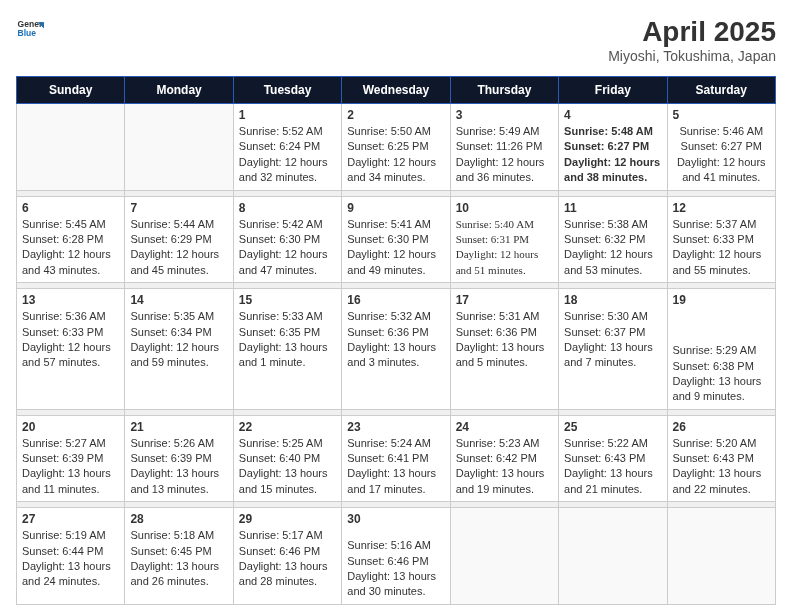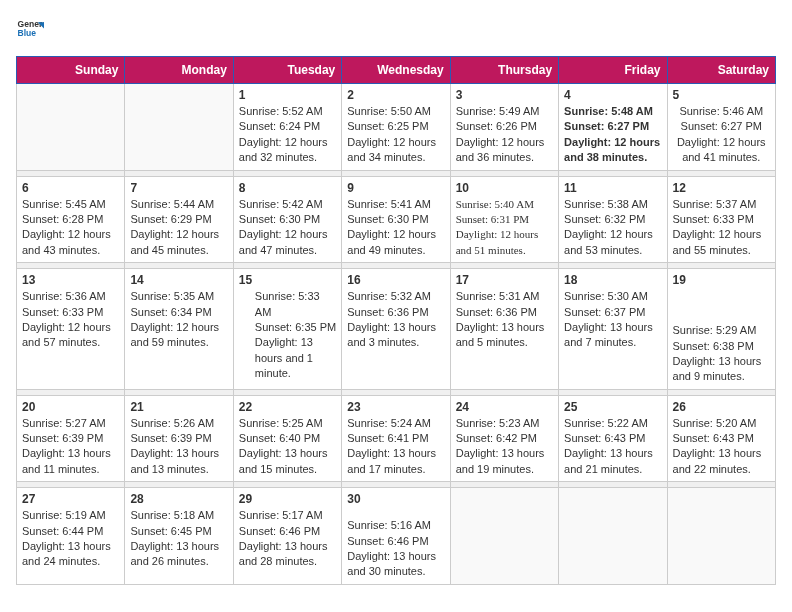--- a/index.html
+++ b/index.html
@@ -37,26 +37,26 @@
       font-size: 14px;
       color: #555;
       font-weight: normal;
     }
     .calendar {
       width: 100%;
       border-collapse: collapse;
       border: 1px solid #ccc;
     }
     .calendar th {
-      background: #be185d;
+      background: #0f172a;
       color: white;
       font-size: 12px;
       font-weight: bold;
-      text-align: right;
-      padding: 6px 6px;
+      text-align: center;
+      padding: 6px 14px;
       border: 1px solid #2a5ab4;
     }
     .calendar td {
       vertical-align: top;
       border: 1px solid #ccc;
       padding: 4px 5px;
       font-size: 10px;
       color: #333;
       background: #fff;
       width: calc(100% / 7);
@@ -87,20 +87,24 @@
 <body>
 
 <div class="header-area">
   <div class="logo">
     <svg class="logo-icon" viewBox="0 0 36 36">
       <rect x="0" y="0" width="36" height="36" fill="white"></rect>
       <text x="2" y="14" font-size="11" font-weight="bold" fill="#333" font-family="Arial">General</text>
       <text x="2" y="26" font-size="11" font-weight="bold" fill="#1a6fb5" font-family="Arial">Blue</text>
       <polygon points="28,8 36,8 36,16" fill="#1a6fb5"></polygon>
     </svg>
+  </div>
+  <div class="title-area">
+    <h1>April 2025</h1>
+    <h2>Miyoshi, Tokushima, Japan</h2>
   </div>
 </div>
 
 <table class="calendar">
   <thead>
     <tr>
       <th>Sunday</th>
       <th>Monday</th>
       <th>Tuesday</th>
       <th>Wednesday</th>
@@ -121,21 +125,21 @@
         </td>
         <td>
           <div class="day-number">2</div>
           <div class="day-info" style="white-space: pre-line;">Sunrise: 5:50 AM
 Sunset: 6:25 PM
 Daylight: 12 hours and 34 minutes.</div>
         </td>
         <td>
           <div class="day-number">3</div>
           <div class="day-info" style="white-space: pre-line;">Sunrise: 5:49 AM
-Sunset: 6:26 PM
+Sunset: 11:26 PM
 Daylight: 12 hours and 36 minutes.</div>
         </td>
         <td>
           <div class="day-number">4</div>
           <div class="day-info" style="white-space: pre-line; font-weight: bold;">Sunrise: 5:48 AM
 Sunset: 6:27 PM
 Daylight: 12 hours and 38 minutes.</div>
         </td>
         <td>
           <div class="day-number">5</div>
@@ -214,21 +218,21 @@
 Daylight: 12 hours and 57 minutes.</div>
         </td>
         <td>
           <div class="day-number">14</div>
           <div class="day-info" style="white-space: pre-line;">Sunrise: 5:35 AM
 Sunset: 6:34 PM
 Daylight: 12 hours and 59 minutes.</div>
         </td>
         <td>
           <div class="day-number">15</div>
-          <div class="day-info" style="white-space: pre-line; margin-left: 16px;">Sunrise: 5:33 AM
+          <div class="day-info" style="white-space: pre-line;">Sunrise: 5:33 AM
 Sunset: 6:35 PM
 Daylight: 13 hours and 1 minute.</div>
         </td>
         <td>
           <div class="day-number">16</div>
           <div class="day-info" style="white-space: pre-line;">Sunrise: 5:32 AM
 Sunset: 6:36 PM
 Daylight: 13 hours and 3 minutes.</div>
         </td>
         <td>

